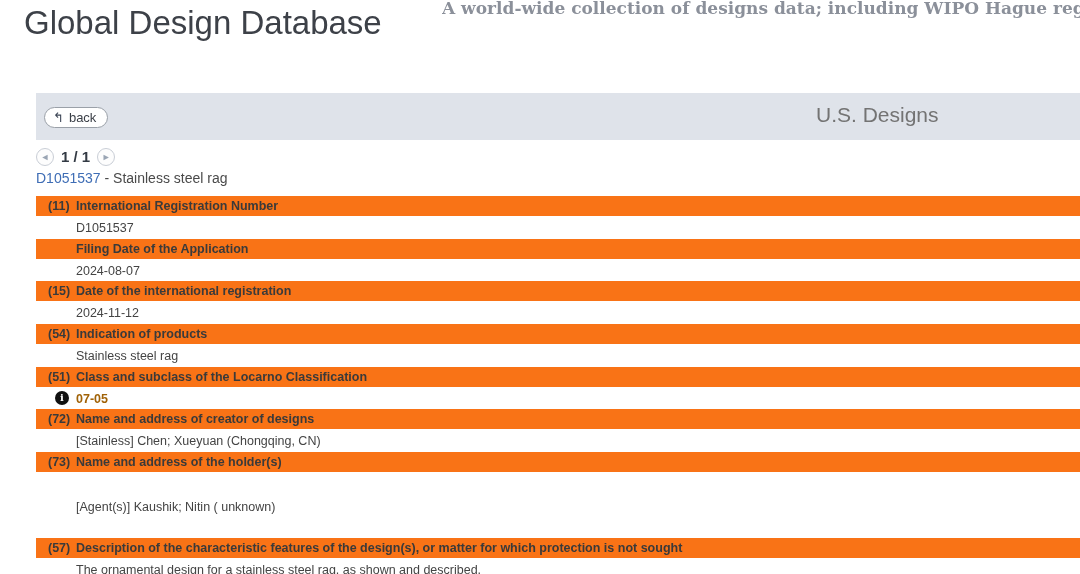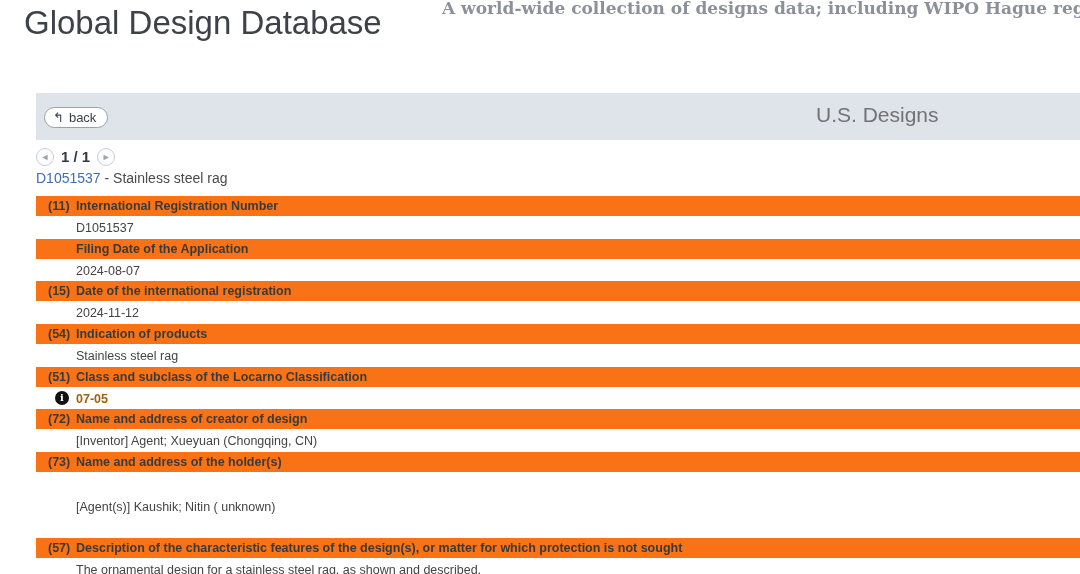--- a/index.html
+++ b/index.html
@@ -252,25 +252,25 @@
       </div>
       <div class="field-value-row">
         <span class="info-icon" style="display: block;">i</span>
         <span class="field-value bold">07-05</span>
       </div>
     </div>
 
     <div class="field-row">
       <div class="field-header">
         <span class="field-code">(72)</span>
-        <span class="field-label">Name and address of creator of design</span>
-      </div>
-      <div class="field-value-row">
-
-        <span class="field-value">[Inventor] Agent; Xueyuan (Chongqing, CN)</span>
+        <span class="field-label">Name and address of creator of designs</span>
+      </div>
+      <div class="field-value-row">
+
+        <span class="field-value">[Stainless] Chen; Xueyuan (Chongqing, CN)</span>
       </div>
     </div>
 
     <div class="field-row">
       <div class="field-header">
         <span class="field-code">(73)</span>
         <span class="field-label">Name and address of the holder(s)</span>
       </div>
     </div>
 

